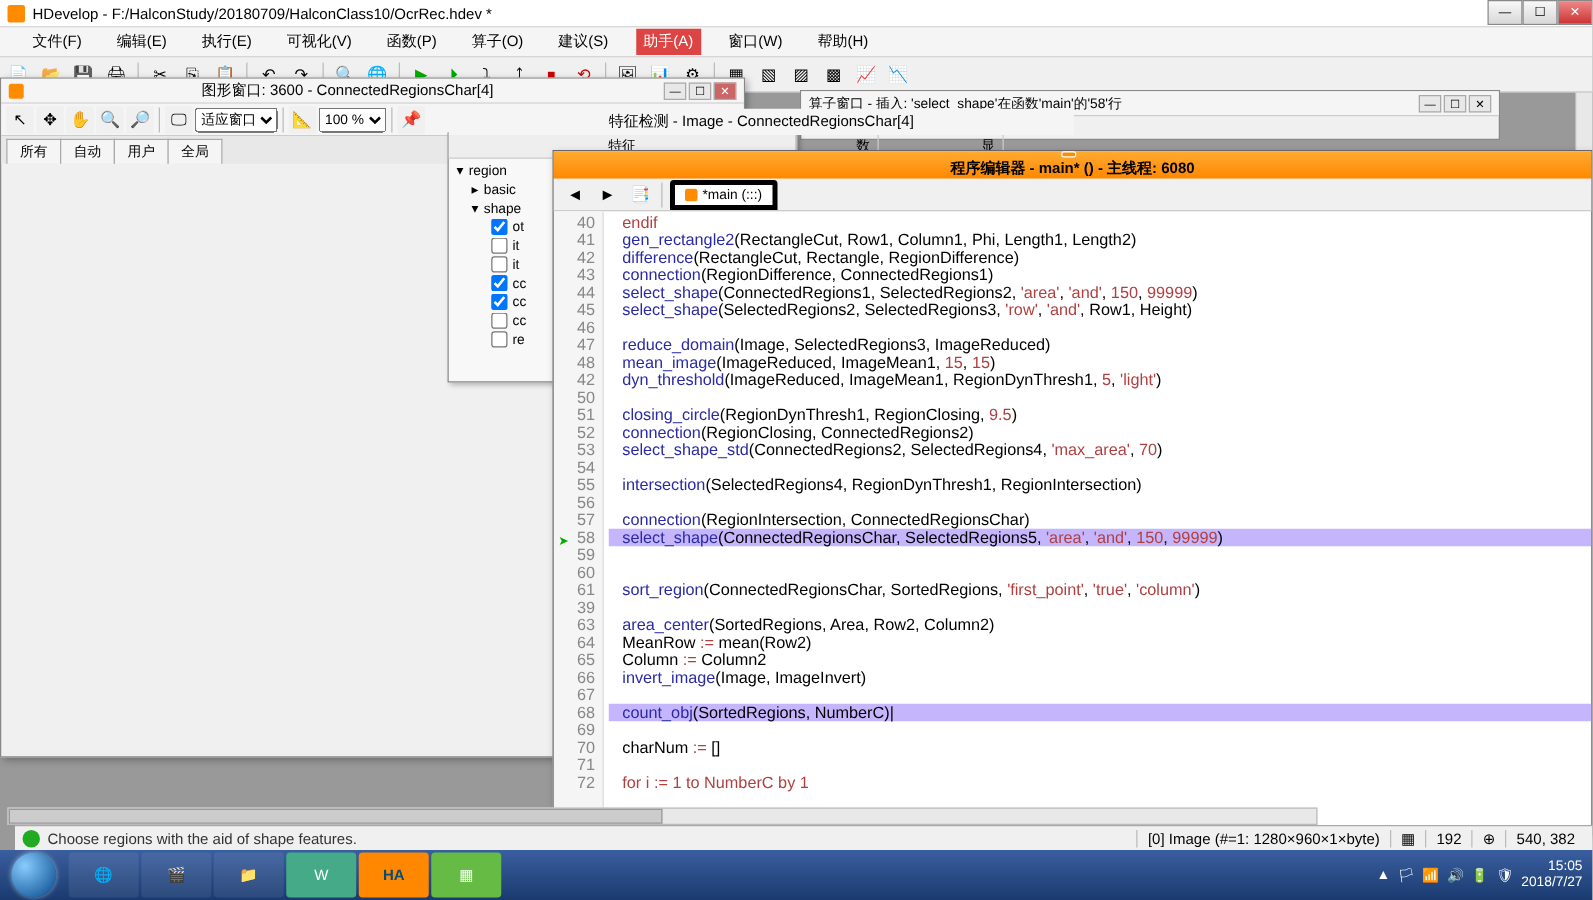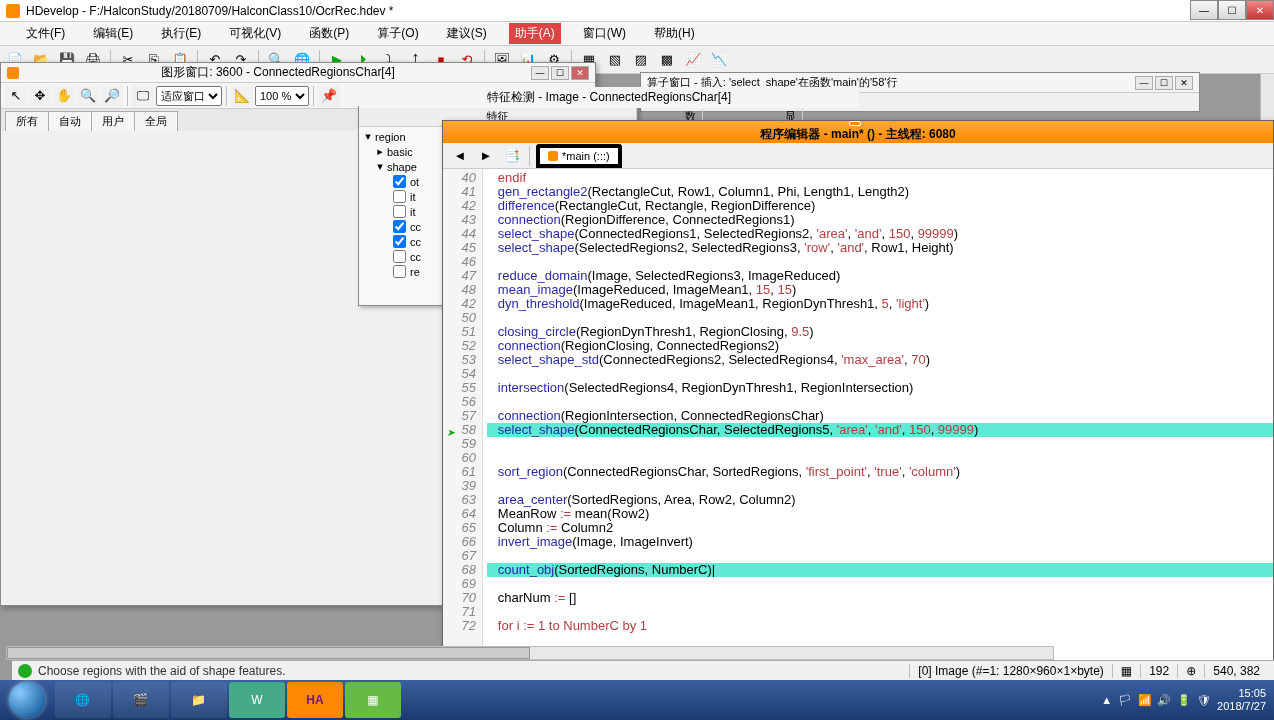--- a/index.html
+++ b/index.html
@@ -54,31 +54,31 @@
 
 .editor-window { position: absolute; left: 442px; top: 46px; right: 0; bottom: 12px; background: #fff; border: 1px solid #666; box-shadow: 2px 2px 6px rgba(0,0,0,.3); }
 .editor-title { height: 22px; background: linear-gradient(#ffaa33, #ff8800); color: #000; display: flex; align-items: center; padding: 0 6px; font-size: 12px; flex-direction: column; }
 .editor-title .halcon-logo { width: 12px; height: 12px; background: #ff8c00; border: 1px solid #fff; border-radius: 2px; margin-right: 6px; }
 .editor-title-text { flex: 1; text-align: center; font-weight: bold; }
 .editor-toolbar { height: 26px; background: #f0f0f0; display: flex; align-items: center; padding: 0 6px; gap: 4px; border-bottom: 1px solid #ccc; }
 .editor-tab { display: inline-flex; align-items: center; padding: 2px 8px; border: 4px solid #000000; border-radius: 3px 3px 0 0; background: #fff; font-size: 11px; }
 .editor-tab .dot { width: 10px; height: 10px; background: #ff8c00; border-radius: 2px; margin-right: 4px; }
 
 .code-area { position: absolute; top: 48px; bottom: 0; left: 0; right: 0; display: flex; font-family: Consolas, monospace; font-size: 13px; overflow: hidden; }
-.gutter { width: 40px; background: #f5f5f5; border-right: 1px solid #ddd; text-align: right; color: #888; padding-top: 2px; font-style: italic; }
+.gutter { width: 40px; background: #f5f5f5; border-right: 1px solid #ddd; text-align: right; color: #888; padding-top: 2px; }
 .gutter div { height: 14px; line-height: 14px; padding-right: 6px; position: relative; }
 .marker-green { position: absolute; left: 2px; width: 10px; height: 10px; top: 2px; }
 .marker-green::before { content: "➤"; color: #0a0; font-size: 10px; }
 .code { flex: 1; padding-top: 2px; padding-left: 4px; white-space: pre; color: #000; }
 .code div { height: 14px; line-height: 14px; }
 .kw { color: #b04040; }
 .str { color: #b04040; }
 .fn { color: #2a2aa5; }
 .num { color: #b04040; }
-.cursor-line { background: #5eead4; }
+.cursor-line { background: #c4b5fd; }
 
 
 .bg-win { position: absolute; left: 640px; top: -2px; width: 560px; height: 40px; background: #f0f0f0; border: 1px solid #888; }
 .bg-win-title { height: 20px; background: #f5f5f5; display: flex; align-items: center; padding: 0 6px; font-size: 11px; border-bottom: 1px solid #ccc; }
 .bg-win-wc { margin-left: auto; display: flex; gap: 2px; }
 .bg-win-wc span { width: 18px; height: 14px; display: inline-flex; align-items: center; justify-content: center; font-size: 9px; border: 1px solid #aaa; background: #e8e8e8; cursor: pointer; }
 
 
 .main-vscroll { position: absolute; right: 0; top: 0; bottom: 0; width: 14px; background: #e8e8e8; border-left: 1px solid #bbb; }
 
@@ -336,21 +336,21 @@
 </div>
 
 <div class="taskbar">
   <div class="start">
       <div class="start-orb"></div>
     </div>
   <div class="task-item">🌐</div>
   <div class="task-item">🎬</div>
   <div class="task-item">📁</div>
   <div class="task-item" style="color:#fff;background:#4a8;">W</div>
-  <div class="task-item active" style="color:#701a75;background:#f80;font-weight:bold;">HA</div>
+  <div class="task-item active" style="color:#0c4a6e;background:#f80;font-weight:bold;">HA</div>
   <div class="task-item" style="color:#fff;background:#6b4;">▦</div>
   <div class="tray">
     <span>▲</span>
     <span>🏳</span>
     <span>📶</span>
     <span>🔊</span>
     <span>🔋</span>
     <span>🛡</span>
     <div class="clock">
       <div>15:05</div>

